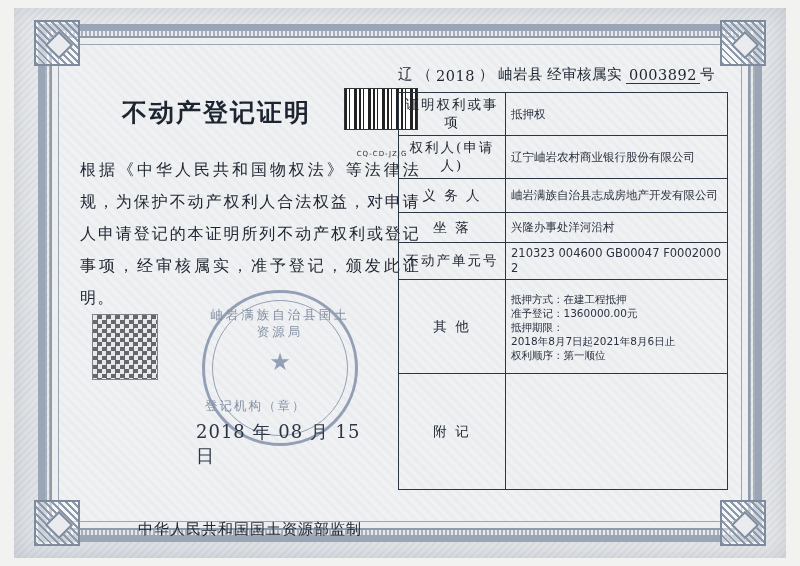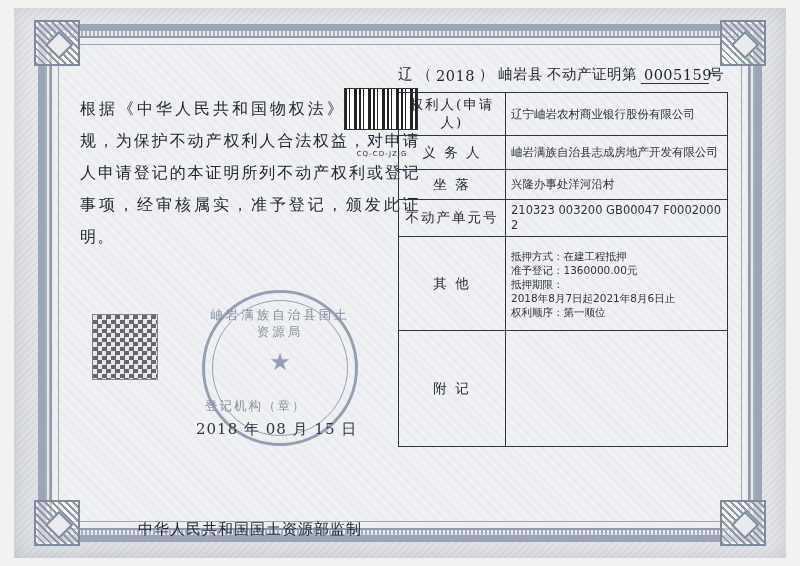--- a/index.html
+++ b/index.html
@@ -129,21 +129,21 @@
     font-family:Liberation Sans, sans-serif;
   }
   .seal .arc-bottom{
     position:absolute;left:0;bottom:28px;width:150px;text-align:left;
     font-size:12.5px;letter-spacing:2px;
     font-family:"DejaVu Serif","Liberation Serif",serif;
   }
   .seal-date{
     position:absolute;left:122px;top:352px;width:170px;
     font-family:"DejaVu Serif","Liberation Serif",serif;
-    font-size:15px;color:#2b3645;letter-spacing:1px;
+    font-size:18px;color:#2b3645;letter-spacing:1px;
   }
   .issuer{
     position:absolute;left:0;top:408px;width:352px;text-align:center;
     font-family:"DejaVu Serif","Liberation Serif",serif;
     font-size:15px;color:#1d2530;letter-spacing:1px;margin-top:44px;
   }
   .serial{
     position:absolute;left:0;top:442px;width:352px;text-align:center;
     font-family:"DejaVu Serif","Liberation Serif",serif;
     font-size:15.5px;color:#1d2530;letter-spacing:.6px;
@@ -226,20 +226,21 @@
         <span class="corner-dot"></span>
       </div>
 
     <div class="content">
 
       <div class="left">
 
         <div class="barcode"></div>
         <div class="barcode-label">CQ-CD-JZJG</div>
 
+        <div class="title">不动产登记证明</div>
 
         <div class="body-text">根据《中华人民共和国物权法》等法律法规，为保护不动产权利人合法权益，对申请人申请登记的本证明所列不动产权利或登记事项，经审核属实，准予登记，颁发此证明。</div>
 
         <div class="qr"></div>
 
         <div class="seal">
           <div class="ring"></div>
           <div class="arc-top">岫岩满族自治县国土资源局</div>
           <div class="star">★</div>
           <div class="arc-bottom">登记机构（章）</div>
@@ -252,42 +253,46 @@
       </div>
 
       <div class="right">
 
         <div class="head-line">
           <span class="hs">辽</span>
           <span class="hs">（</span>
           <span class="hs">2018</span>
           <span class="hs">）</span>
           <span class="hs">岫岩县</span>
-          <span class="hs">不动产证明第</span>
-          <span class="hw">0005159</span>
+          <span class="hs">经审核属实</span>
+          <span class="hw">0003892</span>
           <span class="hs">号</span>
         </div>
 
         <table class="tbl">
           <tbody>
+              <tr class="r1">
+            <td class="lbl">证明权利或事项</td>
+            <td class="val">抵押权</td>
+          </tr>
           <tr class="r2">
             <td class="lbl">权利人(申请人)</td>
             <td class="val">辽宁岫岩农村商业银行股份有限公司</td>
           </tr>
           <tr class="r3">
             <td class="lbl">义 务 人</td>
             <td class="val">岫岩满族自治县志成房地产开发有限公司</td>
           </tr>
           <tr class="r4">
             <td class="lbl">坐    落</td>
             <td class="val">兴隆办事处洋河沿村</td>
           </tr>
           <tr class="r5">
             <td class="lbl">不动产单元号</td>
-            <td class="val">210323 003200 GB00047 F00020002</td>
+            <td class="val">210323 004600 GB00047 F00020002</td>
           </tr>
           <tr class="rother">
             <td class="lbl">其    他</td>
             <td class="val small other-lines">
               <div>抵押方式：在建工程抵押</div>
               <div>准予登记：1360000.00元</div>
               <div>抵押期限：</div>
               <div>2018年8月7日起2021年8月6日止</div>
               <div>权利顺序：第一顺位</div>
             </td>

